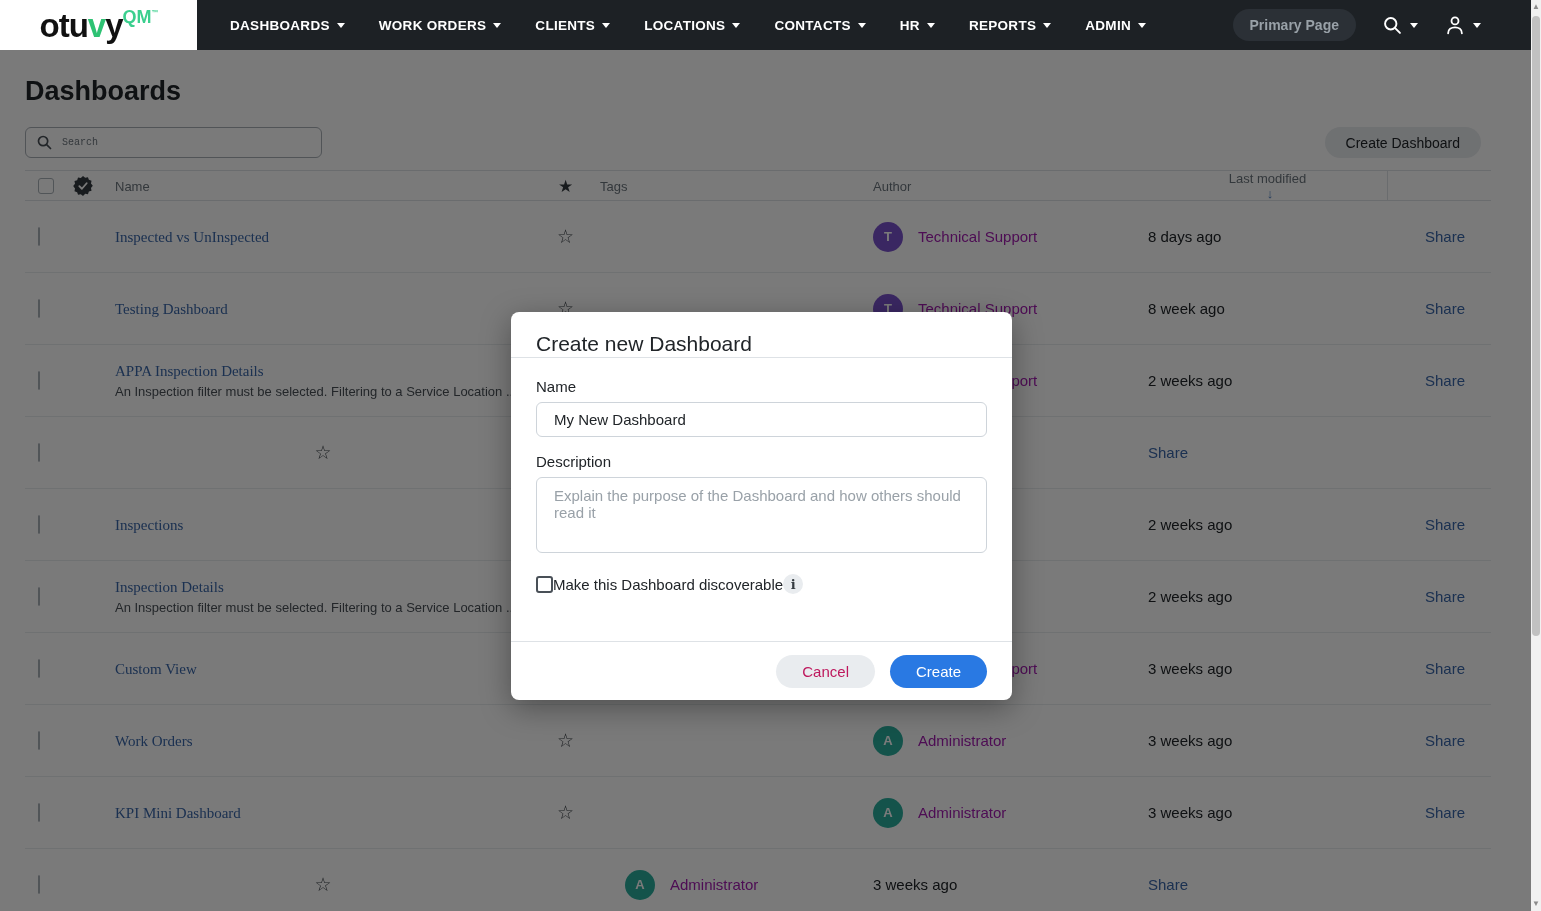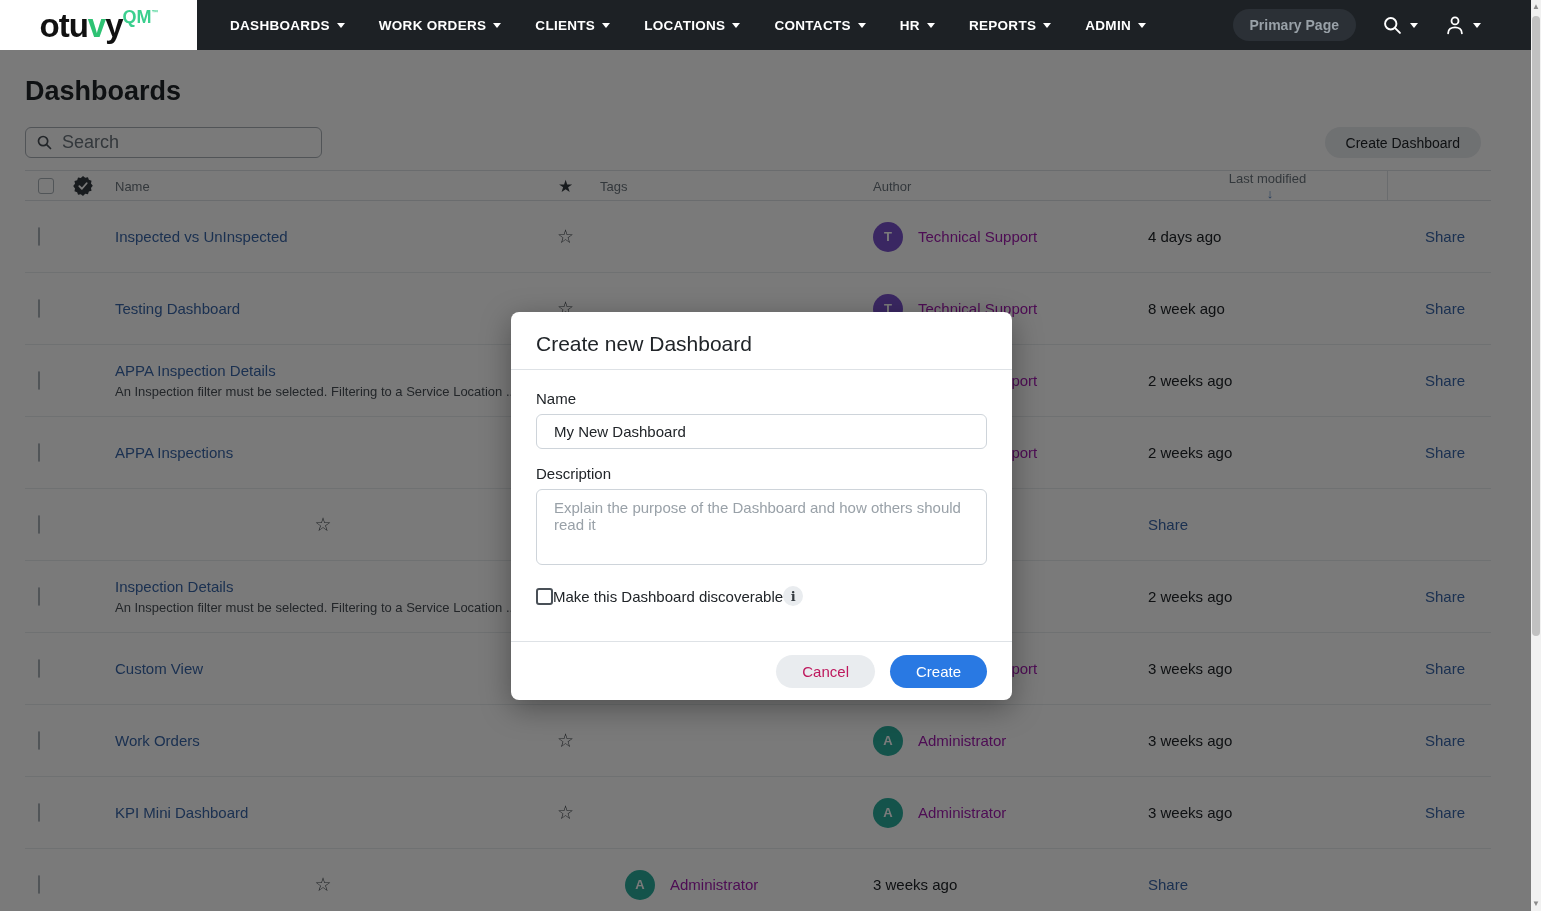--- a/index.html
+++ b/index.html
@@ -24,60 +24,60 @@
   .primary-pill { background:#2b3036; color:#99a1a8; font-size:14px; font-weight:bold;
                   padding:8px 17px; border-radius:18px; cursor:pointer; }
   .navicon { display:flex; align-items:center; gap:7px; cursor:pointer; }
 
   
   .content { position:absolute; top:50px; left:0; width:1531px; height:861px; background:#fff; }
   .page-title { position:absolute; left:25px; top:26px; font-size:27px; font-weight:600; color:#212529; }
   .search-wrap { position:absolute; left:25px; top:77px; width:297px; height:31px;
                  border:1px solid #a9b0b6; border-radius:6px; display:flex; align-items:center;
                  padding:0 10px; gap:9px; background:#fff; }
-  .search-wrap input { border:none; outline:none; font-size:18px; color:#495057; width:100%;
-                       font-family:Liberation Sans, sans-serif; }
+  .search-wrap input { border:none; outline:none; font-size:10px; color:#495057; width:100%;
+                       font-family:Liberation Mono, monospace; }
   .search-wrap input::placeholder { color:#6c757d; }
   .create-btn { position:absolute; right:50px; top:77px; height:31px; padding:0 21px;
                 background:#e9ecef; border:none; border-radius:16px; font-size:14px; color:#212529;
                 font-family:"Liberation Sans",sans-serif; cursor:pointer; }
 
   
   .tbl { position:absolute; left:25px; top:120px; width:1466px; }
   .tbl-grid { display:grid; grid-template-columns:38px 39px 442px 43px 248px 275px 277px 1fr;
               align-items:center; }
   .tbl-head { height:31px; border-top:1px solid #dee2e6; border-bottom:1px solid #dee2e6;
               color:#6c757d; font-size:13px; }
   .tbl-head .hcell { padding-left:13px; display:flex; align-items:center; height:100%; }
   .hcell.no-pad { padding-left:0; justify-content:center; }
   .hcell.last { border-left:1px solid #dee2e6; }
   .sort-arrow { color:#4e7fc0; margin-left:5px; font-size:13px; }
   .checkbox { width:16px; height:16px; border:1px solid #aab1b8; border-radius:3px; background:#fff;
               margin-left:13px; cursor:pointer; flex:0 0 auto; }
   .row { height:72px; border-bottom:1px solid #e9ecef; }
   .name-cell { padding-left:13px; }
-  .name-link { color:#3a67a9; font-size:15px; font-weight:500; text-decoration:none; cursor:pointer; }
+  .name-link { color:#3a67a9; font-size:15px; font-weight:500; text-decoration:none; cursor:pointer;font-family:Liberation Serif, serif; }
   .row-desc { color:#495057; font-size:13px; margin-top:4px; }
   .star { font-size:19px; color:#3e444a; text-align:center; cursor:pointer; }
   .star-head { font-size:17px; color:#343a40; text-align:center; width:100%; }
   .author-cell { padding-left:38px; display:flex; align-items:center; gap:15px; }
   .avatar { width:30px; height:30px; border-radius:50%; color:#fff; font-size:13px; font-weight:600;
             display:flex; align-items:center; justify-content:center; flex:0 0 auto; }
   .author-name { color:#a21caf; font-size:15px; }
   .date-cell { padding-left:38px; color:#212529; font-size:15px; }
   .share-cell { padding-left:38px; }
   .share-link { color:#3a67a9; font-size:15px; text-decoration:none; cursor:pointer;margin-top:16px; }
 
   
   .overlay { position:absolute; top:50px; left:0; width:1531px; height:861px;
              background:rgba(0,0,0,.52); z-index:50; }
   .modal { position:absolute; left:511px; top:312px; width:501px; height:388px; background:#fff;
            border-radius:8px; box-shadow:0 8px 30px rgba(0,0,0,.35); z-index:60;
            display:flex; flex-direction:column; }
-  .modal-header { height:58px; padding:20px 25px 0; border-bottom:1px solid #dee2e6; }
+  .modal-header { height:46px; padding:20px 25px 0; border-bottom:1px solid #dee2e6; }
   .modal-title { font-size:21px; font-weight:500; color:#212529; }
   .modal-body { flex:1; padding:20px 25px 0; }
   .field-label { font-size:15px; color:#212529; margin-bottom:7px; }
   .text-input { width:100%; height:35px; border:1px solid #ced4da; border-radius:6px;
                 padding:0 17px; font-size:15px; color:#212529; outline:none;
                 font-family:"Liberation Sans",sans-serif; }
   .desc-area { width:100%; height:76px; border:1px solid #ced4da; border-radius:6px;
                padding:9px 17px; font-size:15px; color:#212529; resize:none; outline:none;
                font-family:"Liberation Sans",sans-serif; }
   .desc-area::placeholder { color:#99a1a8; }
@@ -217,21 +217,21 @@
     <div class="name-cell">
       <a class="name-link">Inspected vs UnInspected</a>
       
     </div>
     <div class="star">☆</div>
     <div></div>
     <div class="author-cell">
       <span class="avatar" style="background: rgb(122, 82, 204);">T</span>
       <span class="author-name">Technical Support</span>
     </div>
-    <div class="date-cell">4 days ago</div>
+    <div class="date-cell">8 days ago</div>
     <div class="share-cell"><a class="share-link">Share</a></div>
   </div>
 
   <div class="tbl-grid row">
     <div><span class="checkbox"></span></div>
     <div></div>
     <div class="name-cell">
       <a class="name-link">Testing Dashboard</a>
       
     </div>
@@ -258,37 +258,37 @@
       <span class="avatar" style="background: rgb(122, 82, 204);">T</span>
       <span class="author-name">Technical Support</span>
     </div>
     <div class="date-cell">2 weeks ago</div>
     <div class="share-cell"><a class="share-link">Share</a></div>
   </div>
 
   <div class="tbl-grid row">
     <div><span class="checkbox"></span></div>
     <div></div>
-    <div class="name-cell">
-      <a class="name-link">APPA Inspections</a>
-      
-    </div>
     <div class="star">☆</div>
     <div></div>
     <div class="author-cell">
       <span class="avatar" style="background: rgb(122, 82, 204);">T</span>
       <span class="author-name">Technical Support</span>
     </div>
     <div class="date-cell">2 weeks ago</div>
     <div class="share-cell"><a class="share-link">Share</a></div>
   </div>
 
   <div class="tbl-grid row">
     <div><span class="checkbox"></span></div>
     <div></div>
+    <div class="name-cell">
+      <a class="name-link">Inspections</a>
+      
+    </div>
     <div class="star">☆</div>
     <div></div>
     <div class="author-cell">
 
       <span class="author-name"></span>
     </div>
     <div class="date-cell">2 weeks ago</div>
     <div class="share-cell"><a class="share-link">Share</a></div>
   </div>
 

